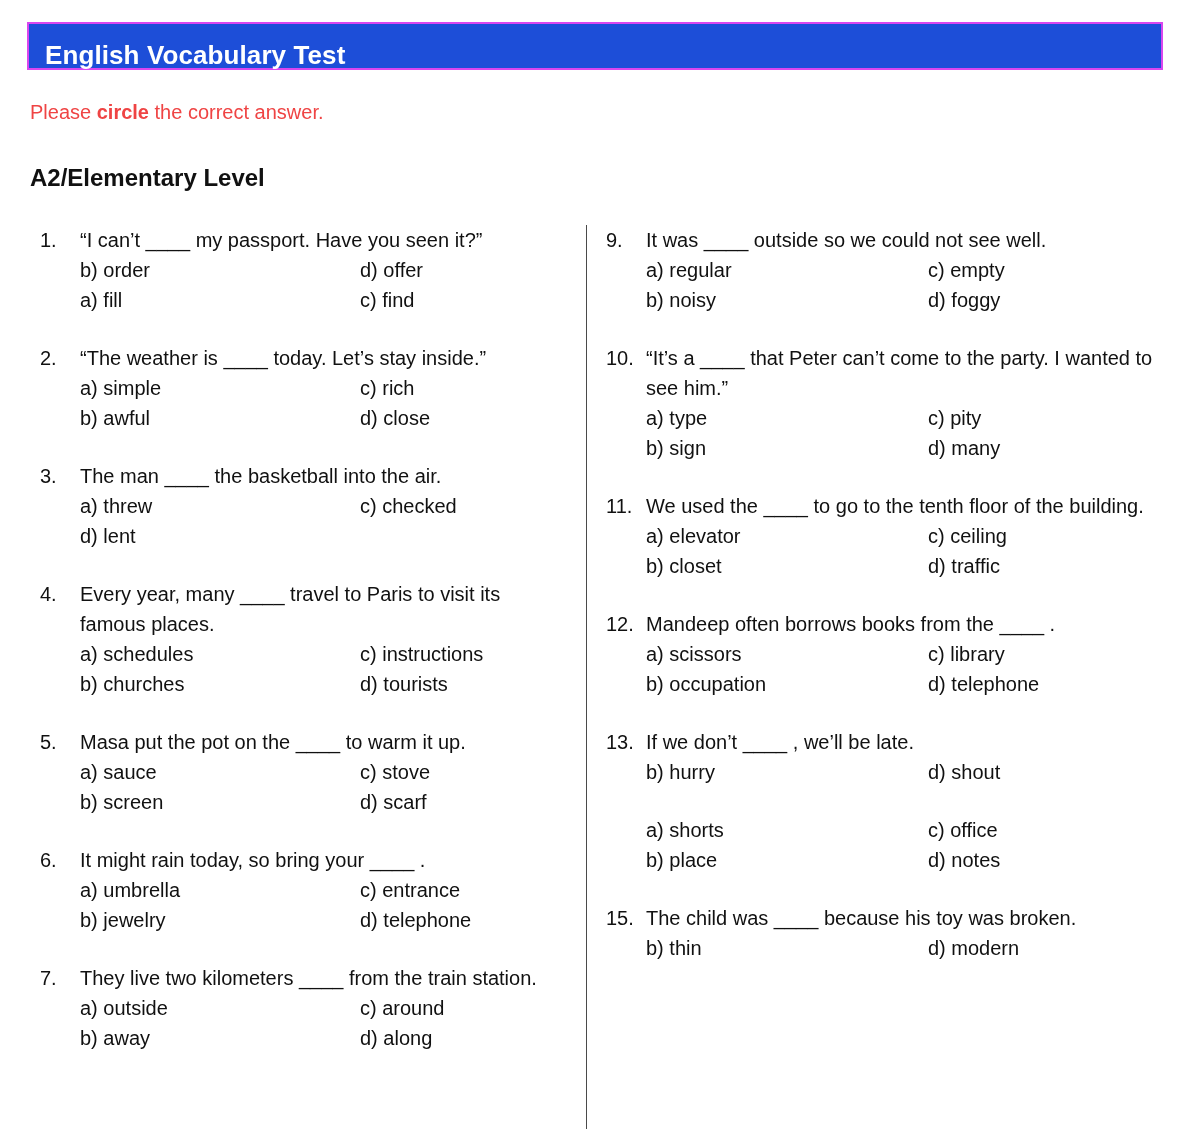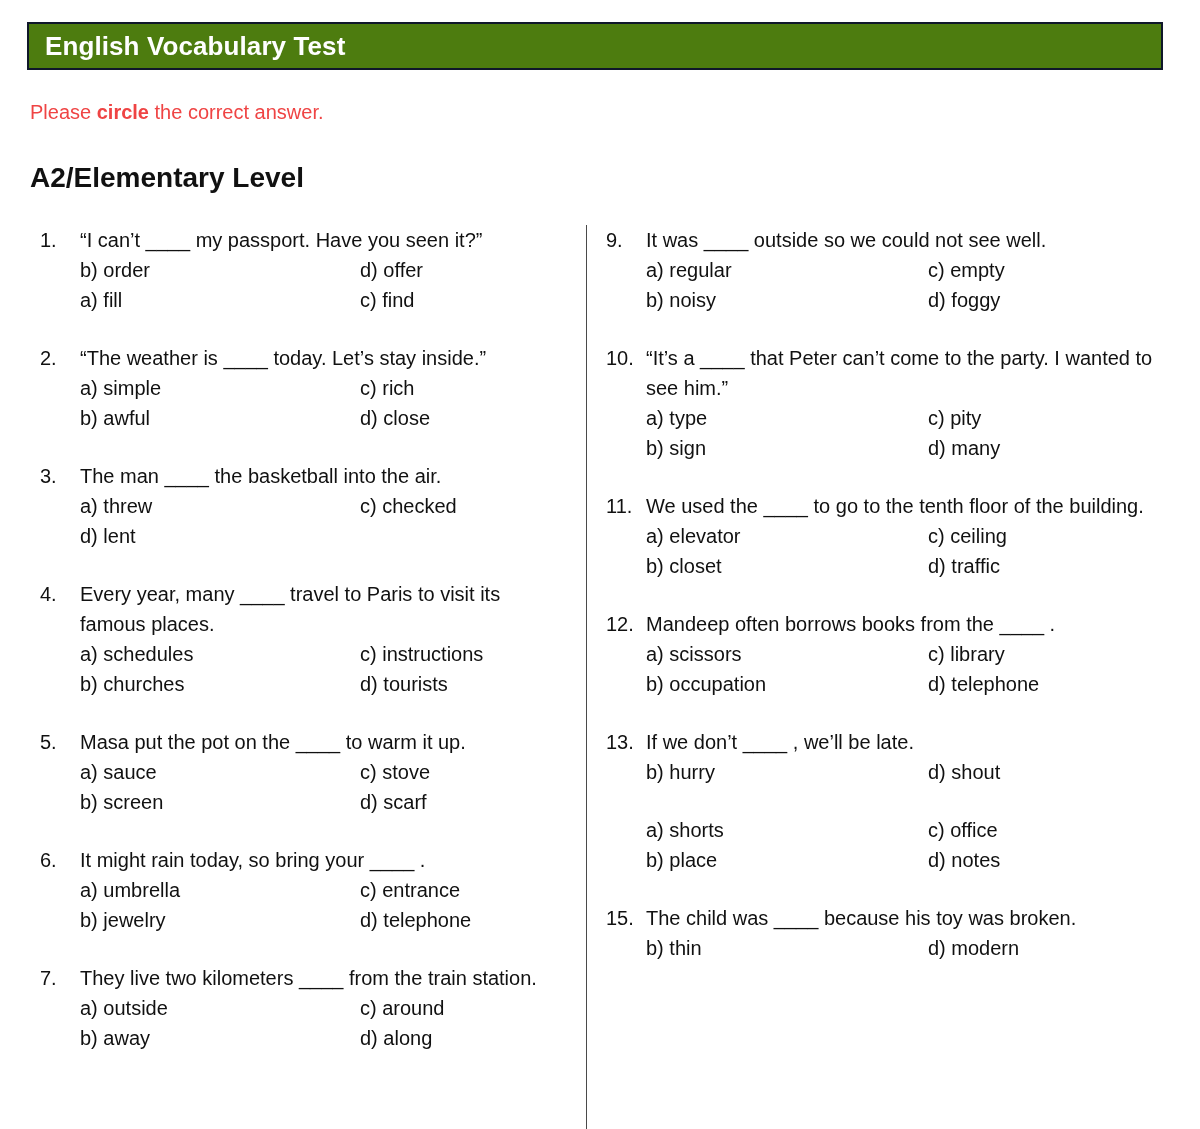--- a/index.html
+++ b/index.html
@@ -24,25 +24,25 @@
     box-sizing: border-box;
   }
 
   
   .title-bar {
     position: absolute;
     left: 27px;
     top: 22px;
     width: 1136px;
     height: 48px;
-    background: #4d7c0f;
-    border: 2px solid #0f172a;
+    background: #1d4ed8;
+    border: 2px solid #d946ef;
     box-sizing: border-box;
     display: flex;
-    align-items: center;
+    align-items: flex-end;
   }
   .title-bar .title-text {
     color: #ffffff;
     font-size: 26px;
     font-weight: bold;
     letter-spacing: 0.1px;
     padding-left: 16px;
     line-height: 1;
   }
 
@@ -56,21 +56,21 @@
     color: #ef4444;
     white-space: nowrap;
   }
   .intro b { font-weight: bold; }
 
   
   .level-heading {
     position: absolute;
     left: 30px;
     top: 163px;
-    font-size: 28px;
+    font-size: 24px;
     font-weight: bold;
     line-height: 30px;
     color: #111111;
     white-space: nowrap;
   }
 
   
   .columns {
     position: absolute;
     left: 0;

